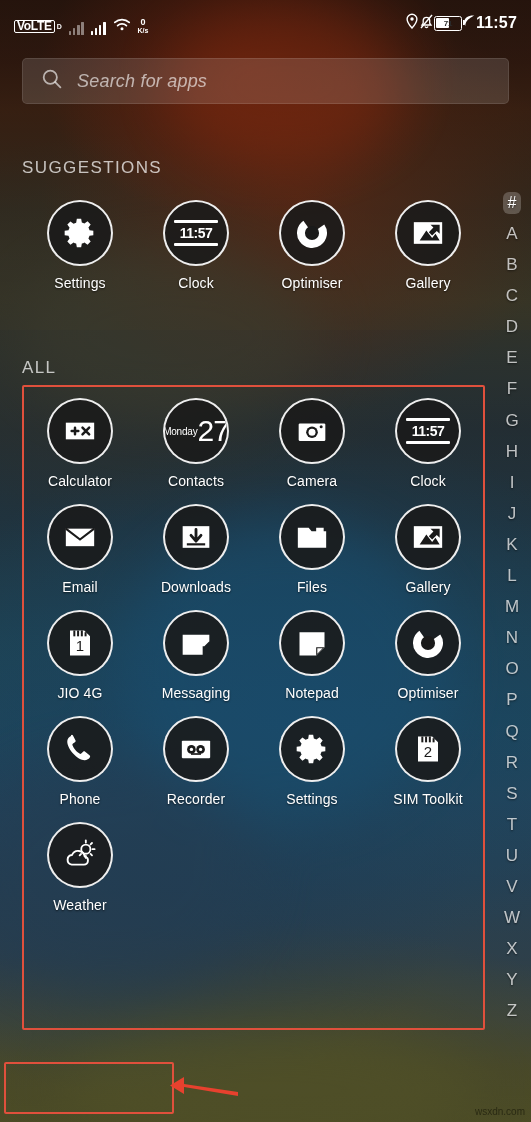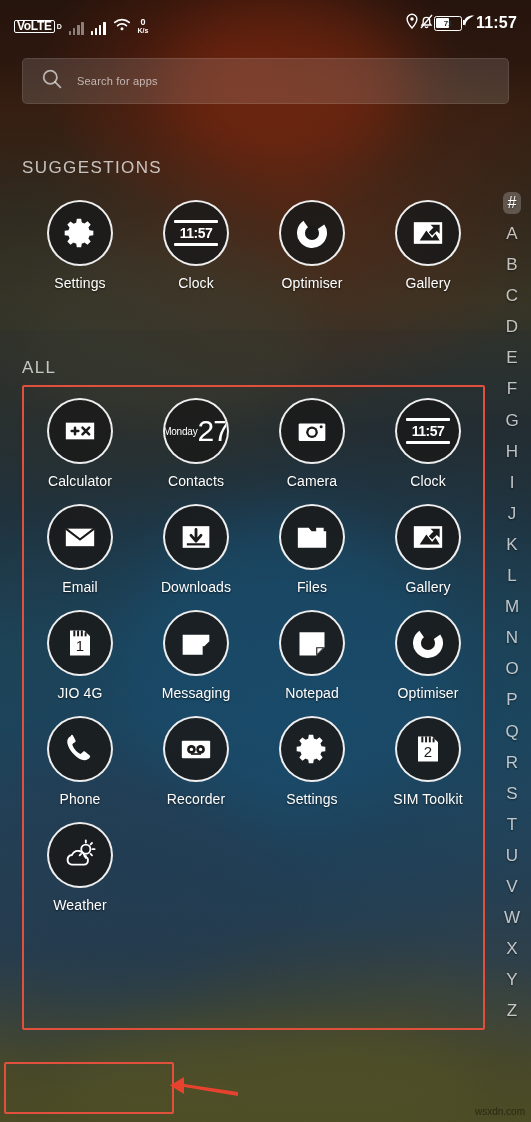--- a/index.html
+++ b/index.html
@@ -77,21 +77,21 @@
   .batt .txt{position:relative;font-size:8px;font-weight:bold;color:#2b2b2b;z-index:2;letter-spacing:-.3px;}
 
   
   .searchbar{
     position:absolute;left:22px;top:58px;width:487px;height:46px;
     box-sizing:border-box;border-radius:5px;
     background:rgba(255,255,255,.13);
     border:1px solid rgba(255,255,255,.10);
     display:flex;align-items:center;gap:14px;padding:0 18px;
   }
-  .search-ph{color:rgba(255,255,255,.62);font-size:11px;letter-spacing:.2px;}
+  .search-ph{color:rgba(255,255,255,.62);font-size:18px;letter-spacing:.2px;font-style:italic;}
 
   
   .sect{
     position:absolute;left:22px;color:rgba(255,255,255,.72);
     font-size:17px;letter-spacing:1.4px;
   }
   #sect-suggestions{top:158px;}
   #sect-all{top:358px;}
 
   

